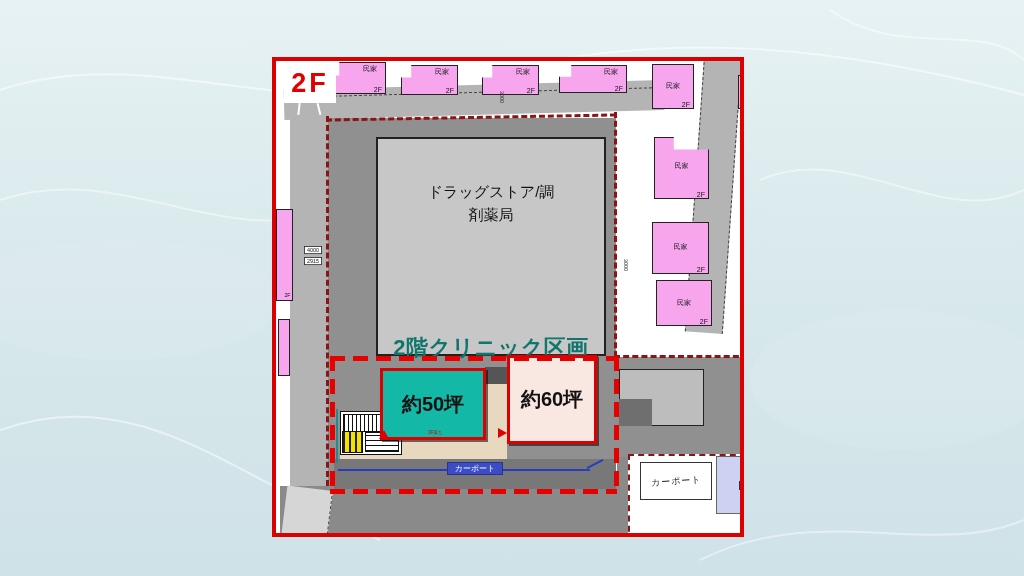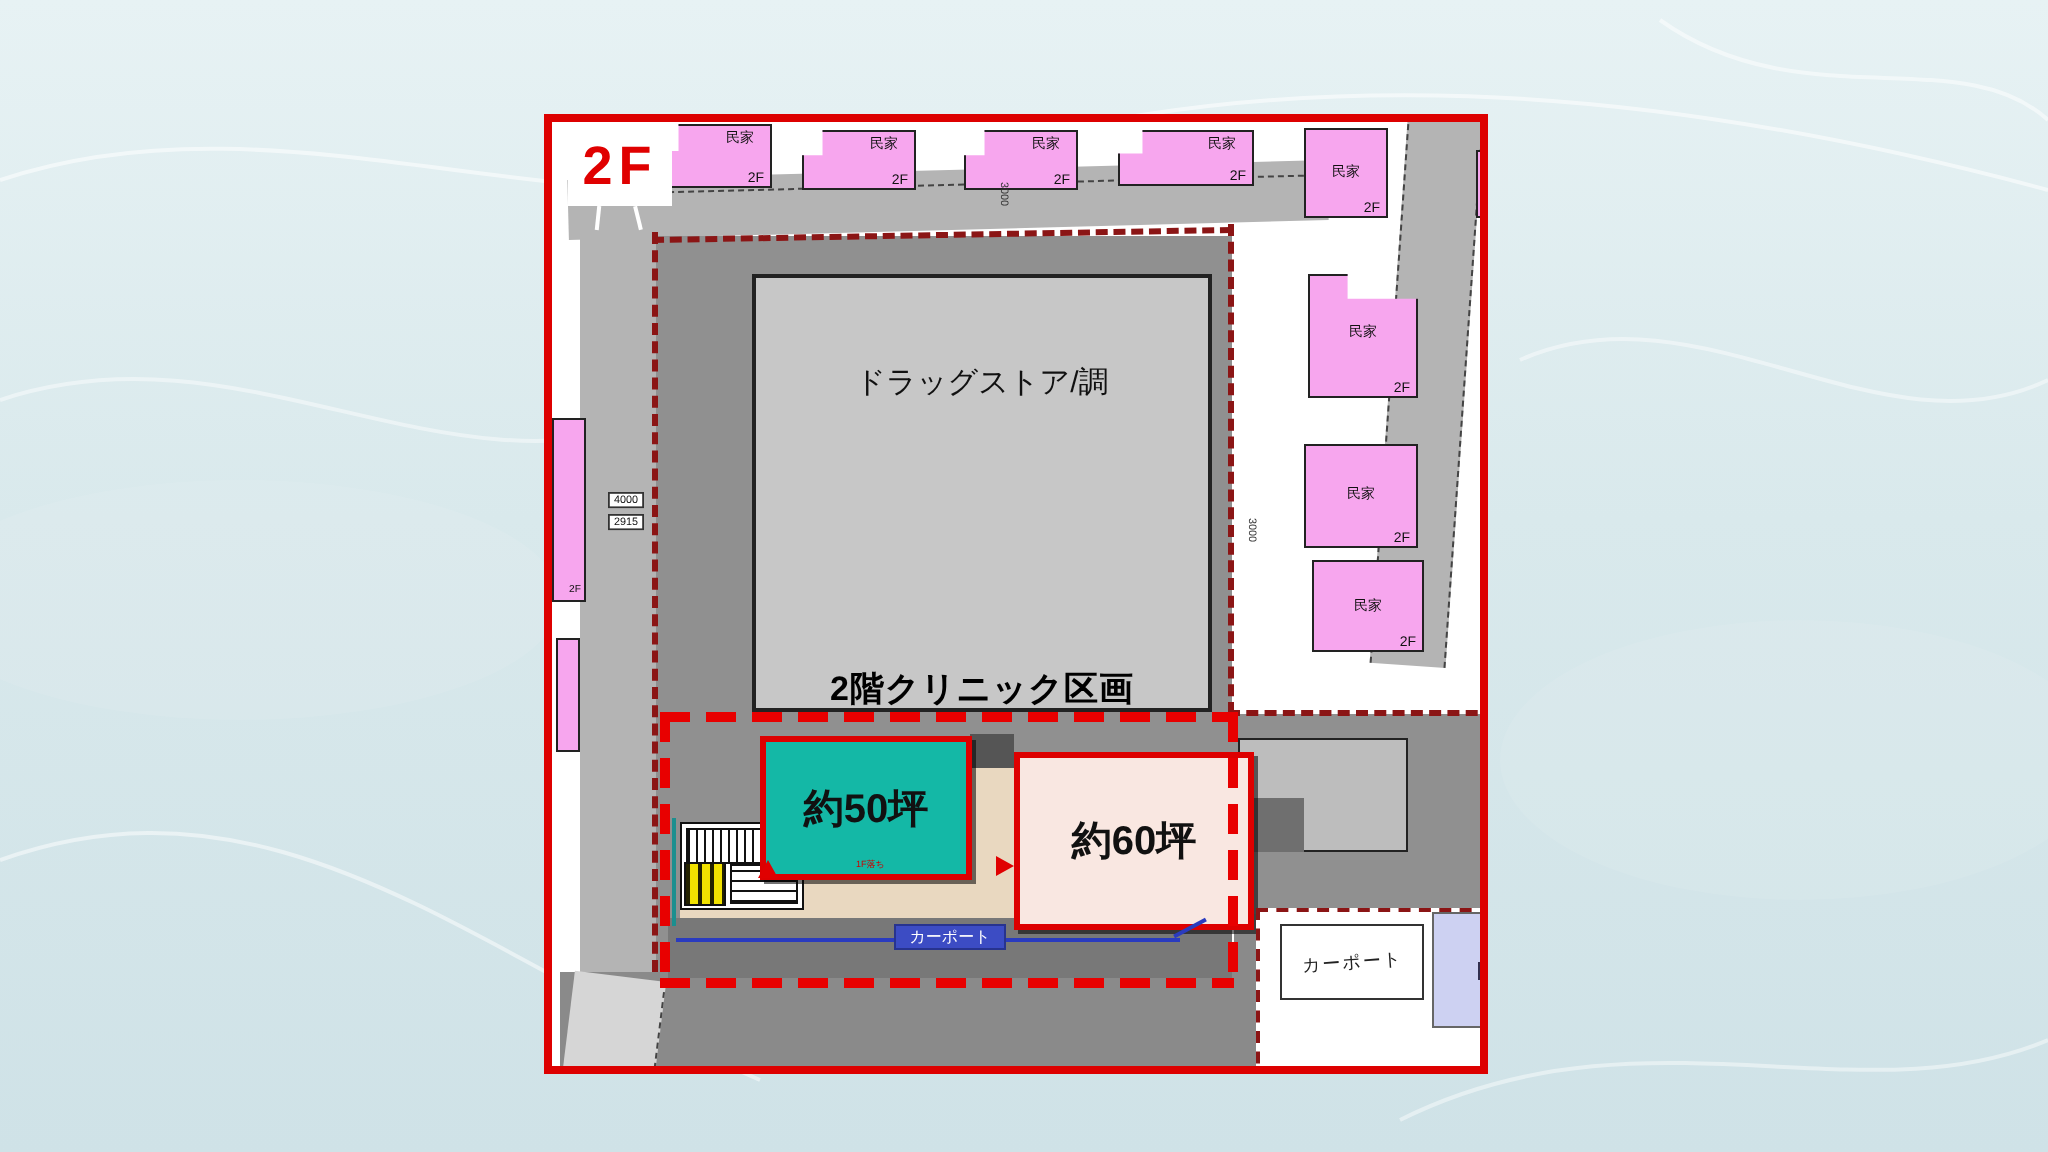--- a/index.html
+++ b/index.html
@@ -37,21 +37,21 @@
   .rdash-h{height:5px;background:repeating-linear-gradient(90deg,#e80000 0 15px,rgba(0,0,0,0) 15px 23px);}
   .rdash-v{width:5px;background:repeating-linear-gradient(180deg,#e80000 0 15px,rgba(0,0,0,0) 15px 23px);}
   
   .unit{border:3px solid #dd0000;display:flex;align-items:center;justify-content:center;
         font-weight:bold;font-size:20px;color:#111;box-shadow:2px 2px 0 rgba(0,0,0,.55);}
   .unit-a{background:#14b8a6;}
   .unit-b{background:#f9e7e1;}
   .beige{background:#e9d8c0;}
   .gapdark{background:#555;}
   .graystrip{background:#787878;}
-  .heading{font-size:17px;font-weight:600;color:#000000;text-align:center;letter-spacing:.5px;}
+  .heading{font-size:22px;font-weight:600;color:#0f766e;text-align:center;letter-spacing:.5px;}
   
   .stairs{background:#fff;border:1.5px solid #111;}
   .stairs .hatch{position:absolute;left:2px;top:2px;right:2px;height:16px;
     background:repeating-linear-gradient(90deg,#111 0 1px,rgba(0,0,0,0) 1px 4px);border:1px solid #111;}
   .stairs .lower{position:absolute;left:24px;bottom:2px;right:2px;height:18px;
     background:repeating-linear-gradient(0deg,#111 0 1px,rgba(0,0,0,0) 1px 5px);border:1px solid #111;}
   .ev{background:#f2e200;border:1.5px solid #111;
       background-image:repeating-linear-gradient(90deg,rgba(0,0,0,.85) 0 2px,rgba(0,0,0,0) 2px 6px);}
   .teal{background:#1b8f8f;}
   
@@ -107,20 +107,21 @@
     <div class="abs bottom-road" style="left:341px;top:395px;width:12px;height:81px;"></div>
     <div class="abs wedge" style="left:8px;top:427px;width:46px;height:54px;transform:rotate(7deg);border-right:1px dashed #444;"></div>
 
     <div class="abs site" style="left:52px;top:57px;width:288px;height:368px;"></div>
     <div class="abs site" style="left:338px;top:296px;width:134px;height:100px;"></div>
 
     <div class="abs bld" style="left:100px;top:76px;width:230px;height:219px;"></div>
     <div class="abs" style="left:100px;top:120px;width:230px;">
       <div class="bld-label">
         <div>ドラッグストア/調</div>
+        <div>剤薬局</div>
       </div>
     </div>
 
     <div class="abs rbld" style="left:343px;top:308px;width:85px;height:57px;"></div>
     <div class="abs rbld-notch" style="left:343px;top:338px;width:33px;height:27px;"></div>
 
     <div class="abs bdy-h" style="left:50px;top:55px;width:290px;transform:rotate(-1deg);"></div>
     <div class="abs bdy-v" style="left:50px;top:55px;height:370px;"></div>
     <div class="abs bdy-v" style="left:338px;top:51px;height:245px;"></div>
     <div class="abs bdy-h" style="left:338px;top:294px;width:134px;"></div>
@@ -135,21 +136,21 @@
     <div class="abs teal" style="left:60px;top:348px;width:2px;height:54px;"></div>
     <div class="abs stairs" style="left:64px;top:350px;width:62px;height:44px;">
       <div class="hatch"></div>
       <div class="lower"></div>
     </div>
     <div class="abs ev" style="left:66px;top:370px;width:21px;height:22px;"></div>
 
     <div class="abs unit unit-a" style="left:104px;top:307px;width:106px;height:72px;">
       <span>約50坪</span>
     </div>
-    <div class="abs unit unit-b" style="left:231px;top:315px;width:120px;height:89px;">
+    <div class="abs unit unit-b" style="left:231px;top:294px;width:90px;height:89px;">
       <span>約60坪</span>
     </div>
 
     <div class="abs tri-up" style="left:103px;top:369px;"></div>
     <div class="abs tri-right" style="left:222px;top:367px;"></div>
     <div class="abs note" style="left:152px;top:368px;">1F落ち</div>
 
     <div class="abs blueline" style="left:62px;top:408px;width:252px;height:2px;"></div>
     <div class="abs blueline" style="left:310px;top:402px;width:18px;height:2px;transform:rotate(-28deg);"></div>
     <div class="abs glass-badge" style="left:171px;top:401px;width:56px;height:13px;">

